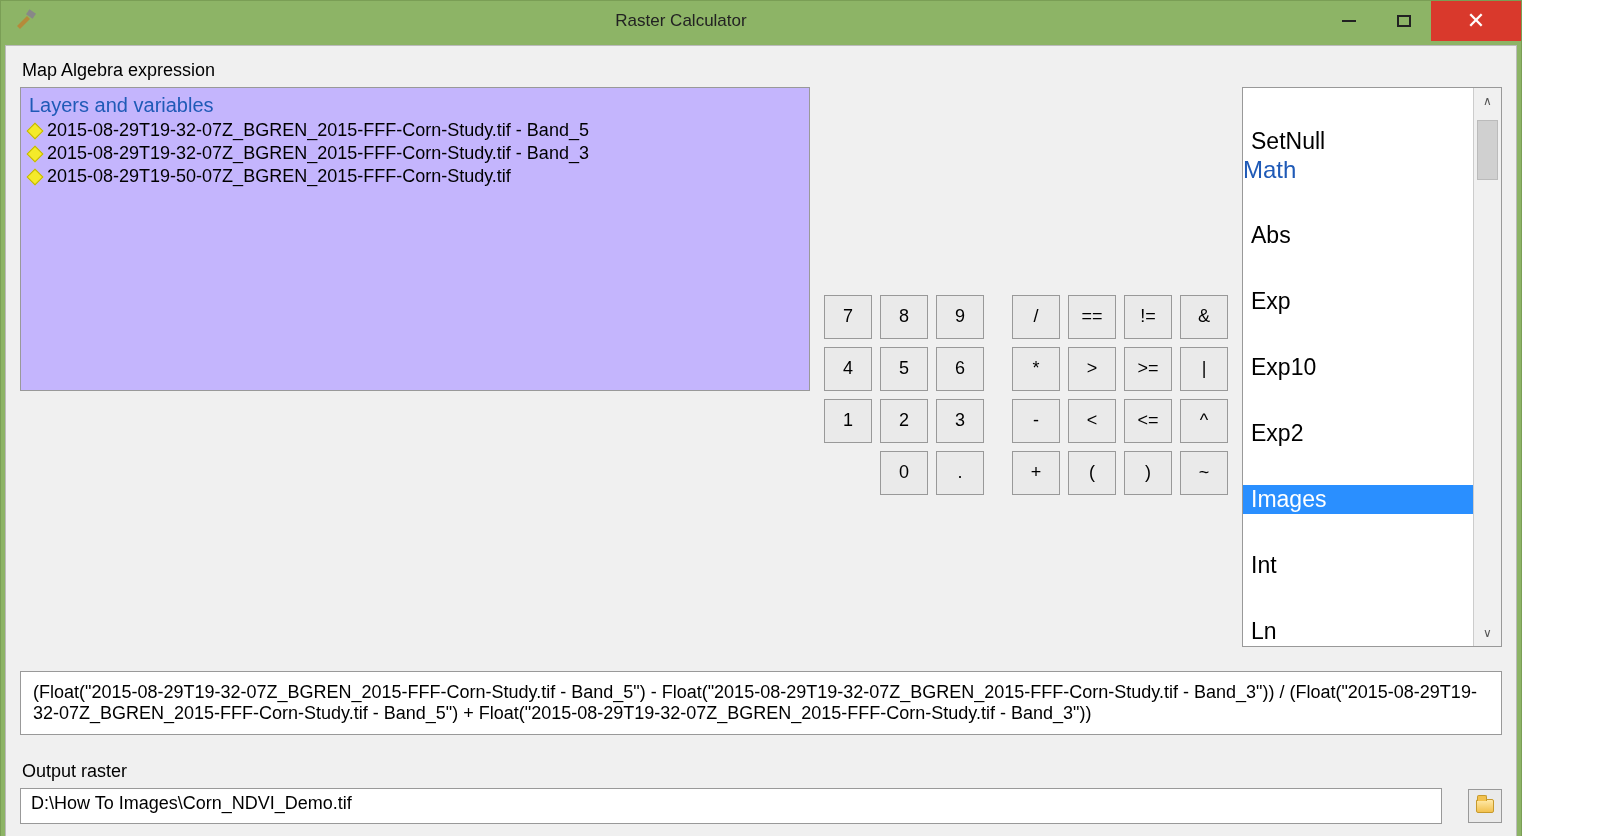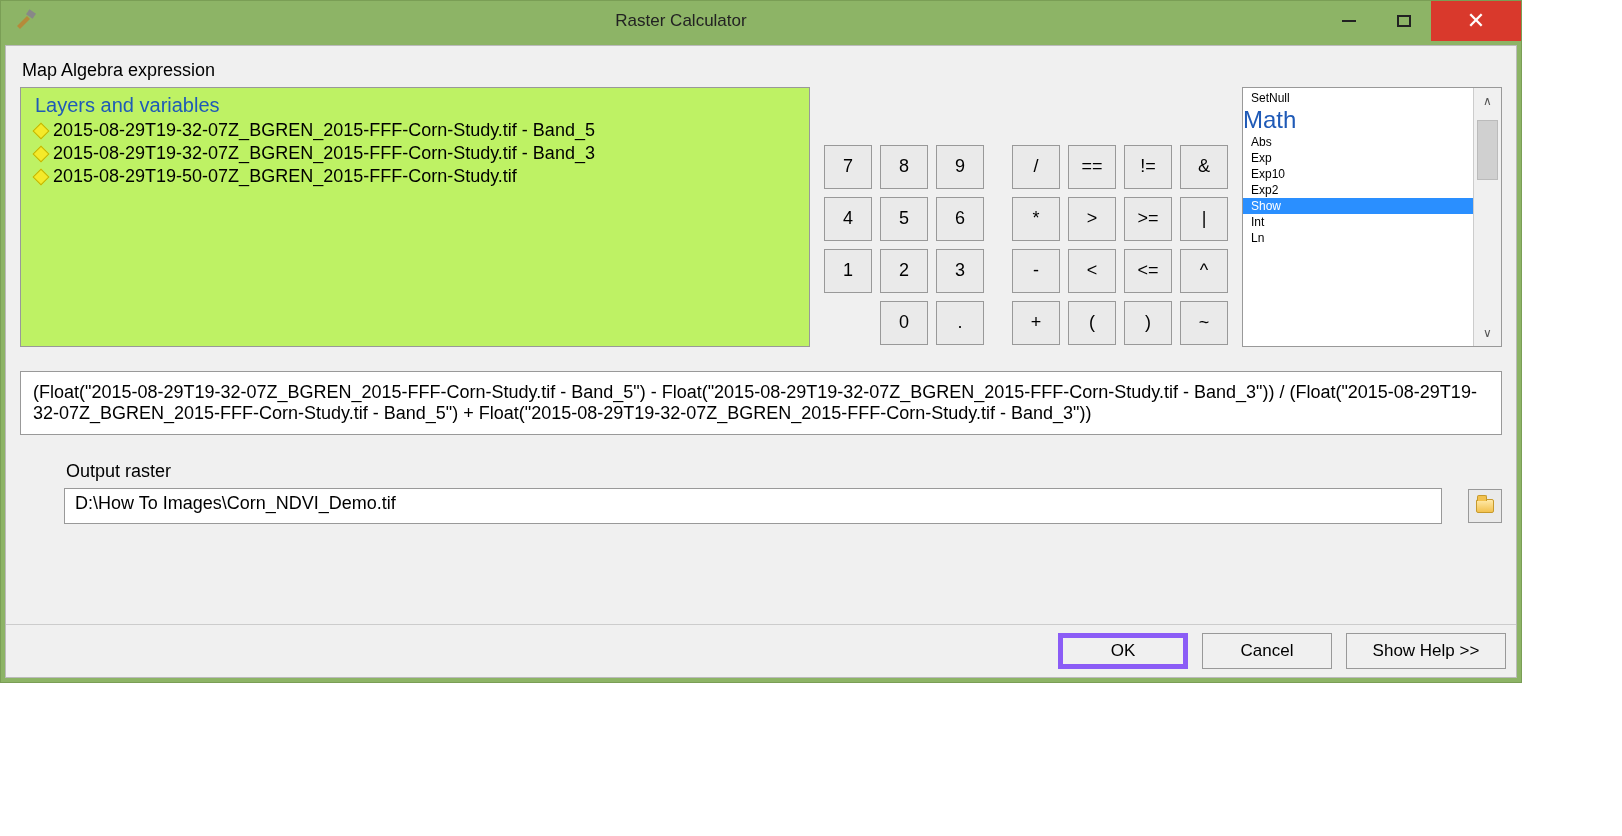--- a/index.html
+++ b/index.html
@@ -11,39 +11,39 @@
   .winbtns { display: flex; height: 100%; }
   .winbtn { width: 55px; display: flex; align-items: center; justify-content: center; font-size: 16px; cursor: default; }
   .winbtn-min { background: #8db466; }
   .winbtn-max { background: #8db466; }
   .winbtn-close { width: 90px; background: #d9392c; color: #fff; font-size: 22px; }
   .min-glyph { width:14px; height:2px; background:#222; display:block; }
   .max-glyph { width:14px; height:12px; border:2px solid #222; display:block; }
   .content-outer { background: #f0f0f0; margin: 4px; flex:1; border:1px solid #bbb; padding:10px 14px; position:relative; }
   .section-label { font-size: 18px; margin: 4px 0 6px 2px; }
   .top-row { display:flex; gap:14px; }
-  .layers-box { flex: 0 0 790px; height: 260px; background:#bef264; border:1px solid #999; padding:6px 14px; overflow:hidden; }
+  .layers-box { flex: 0 0 790px; height: 304px; background:#c4b5fd; border:1px solid #999; padding:6px 8px; overflow:hidden; }
   .layers-header { color:#1f5ab7; font-size:20px; margin-bottom:2px; }
   .layer-item { font-size:18px; padding:1px 0; display:flex; align-items:center; }
   .diamond { display:inline-block; width:12px; height:12px; background: #f4ea2a; transform: rotate(45deg); margin-right:6px; border:1px solid #c0b400; }
   .keypad-area { flex: 0 0 395px; display:flex; flex-direction:column; justify-content:center; padding-top:55px; }
   .keypad { display:grid; grid-template-columns: repeat(3,48px) 12px repeat(4,48px); grid-auto-rows:44px; gap:8px; }
   .key { background:#eaeaea; border:1px solid #999; display:flex; align-items:center; justify-content:center; font-size:18px; cursor:default; }
   .empty-cell { background:transparent; border:none; }
   .func-panel { flex:1; background:#fff; border:1px solid #999; display:flex; position:relative; }
   .func-scroll { flex:1; overflow:hidden; padding-top:2px; }
-  .func-item { font-size:12px; padding:1px 8px; }
+  .func-item { font-size:23px; padding:1px 8px;margin-top:37px; }
   .func-header { color:#1f5ab7; font-size:24px; }
   .func-sel { background:#2a8fff; color:#fff; }
   .scrollbar { width:28px; background:#f0f0f0; border-left:1px solid #ccc; display:flex; flex-direction:column; align-items:center; }
   .sb-btn { width:100%; height:26px; display:flex; align-items:center; justify-content:center; font-size:12px; color:#555; cursor:default; }
   .sb-track { flex:1; position:relative; width:100%; }
   .sb-thumb { width:calc(100% - 6px); margin:0 3px; background:#d0d0d0; height:60px; position:absolute; top:6px; border:1px solid #bbb; }
   .expr-box { background:#fff; border:1px solid #999; margin-top:24px; padding:8px 12px; font-size:18px; height:64px; display:flex; align-items:center; }
-  .output-row { margin-top:26px;margin-left:44px; }
+  .output-row { margin-top:26px; }
   .output-input-row { display:flex; gap:26px; align-items:center; }
   .output-input { flex:1; background:#fff; border:1px solid #999; height:36px; padding:4px 10px; font-size:18px; }
   .browse-btn { width:34px; height:34px; border:1px solid #999; background:#eaeaea; display:flex; align-items:center; justify-content:center; cursor:default; }
   .bottom-bar { display:flex; justify-content:flex-end; gap:14px; padding: 8px 10px; border-top:1px solid #ccc; background:#f0f0f0; margin-top:100px; margin-left:-14px; margin-right:-14px; margin-bottom:-10px; }
   .btn { min-width:130px; height:36px; background:#f0f0f0; border:1px solid #999; font-size:17px; display:flex; align-items:center; justify-content:center; cursor:default; }
   .btn-ok { border:5px solid #8b5cf6; }
   .folder-glyph { width:18px; height:14px; background:linear-gradient(#ffe9a8,#f2c14e); border:1px solid #c79a2c; border-radius:2px; position:relative; }
   .folder-glyph::before { content:""; position:absolute; top:-5px; left:0; width:8px; height:5px; background:#f2c14e; border:1px solid #c79a2c; border-bottom:none; border-radius:2px 2px 0 0; }
 </style>
 </head>
@@ -130,21 +130,21 @@
 
       <div class="func-panel">
         <div class="func-scroll">
           <div class="func-item">SetNull</div>
           <div class="func-header">Math</div>
           <div id="func-container">
               <div class="func-item">Abs</div>
               <div class="func-item">Exp</div>
               <div class="func-item">Exp10</div>
               <div class="func-item">Exp2</div>
-              <div class="func-item func-sel">Show</div>
+              <div class="func-item func-sel">Images</div>
               <div class="func-item">Int</div>
               <div class="func-item">Ln</div>
             </div>
         </div>
         <div class="scrollbar">
           <div class="sb-btn">∧</div>
           <div class="sb-track">
               <div class="sb-thumb"></div>
             </div>
           <div class="sb-btn">∨</div>

